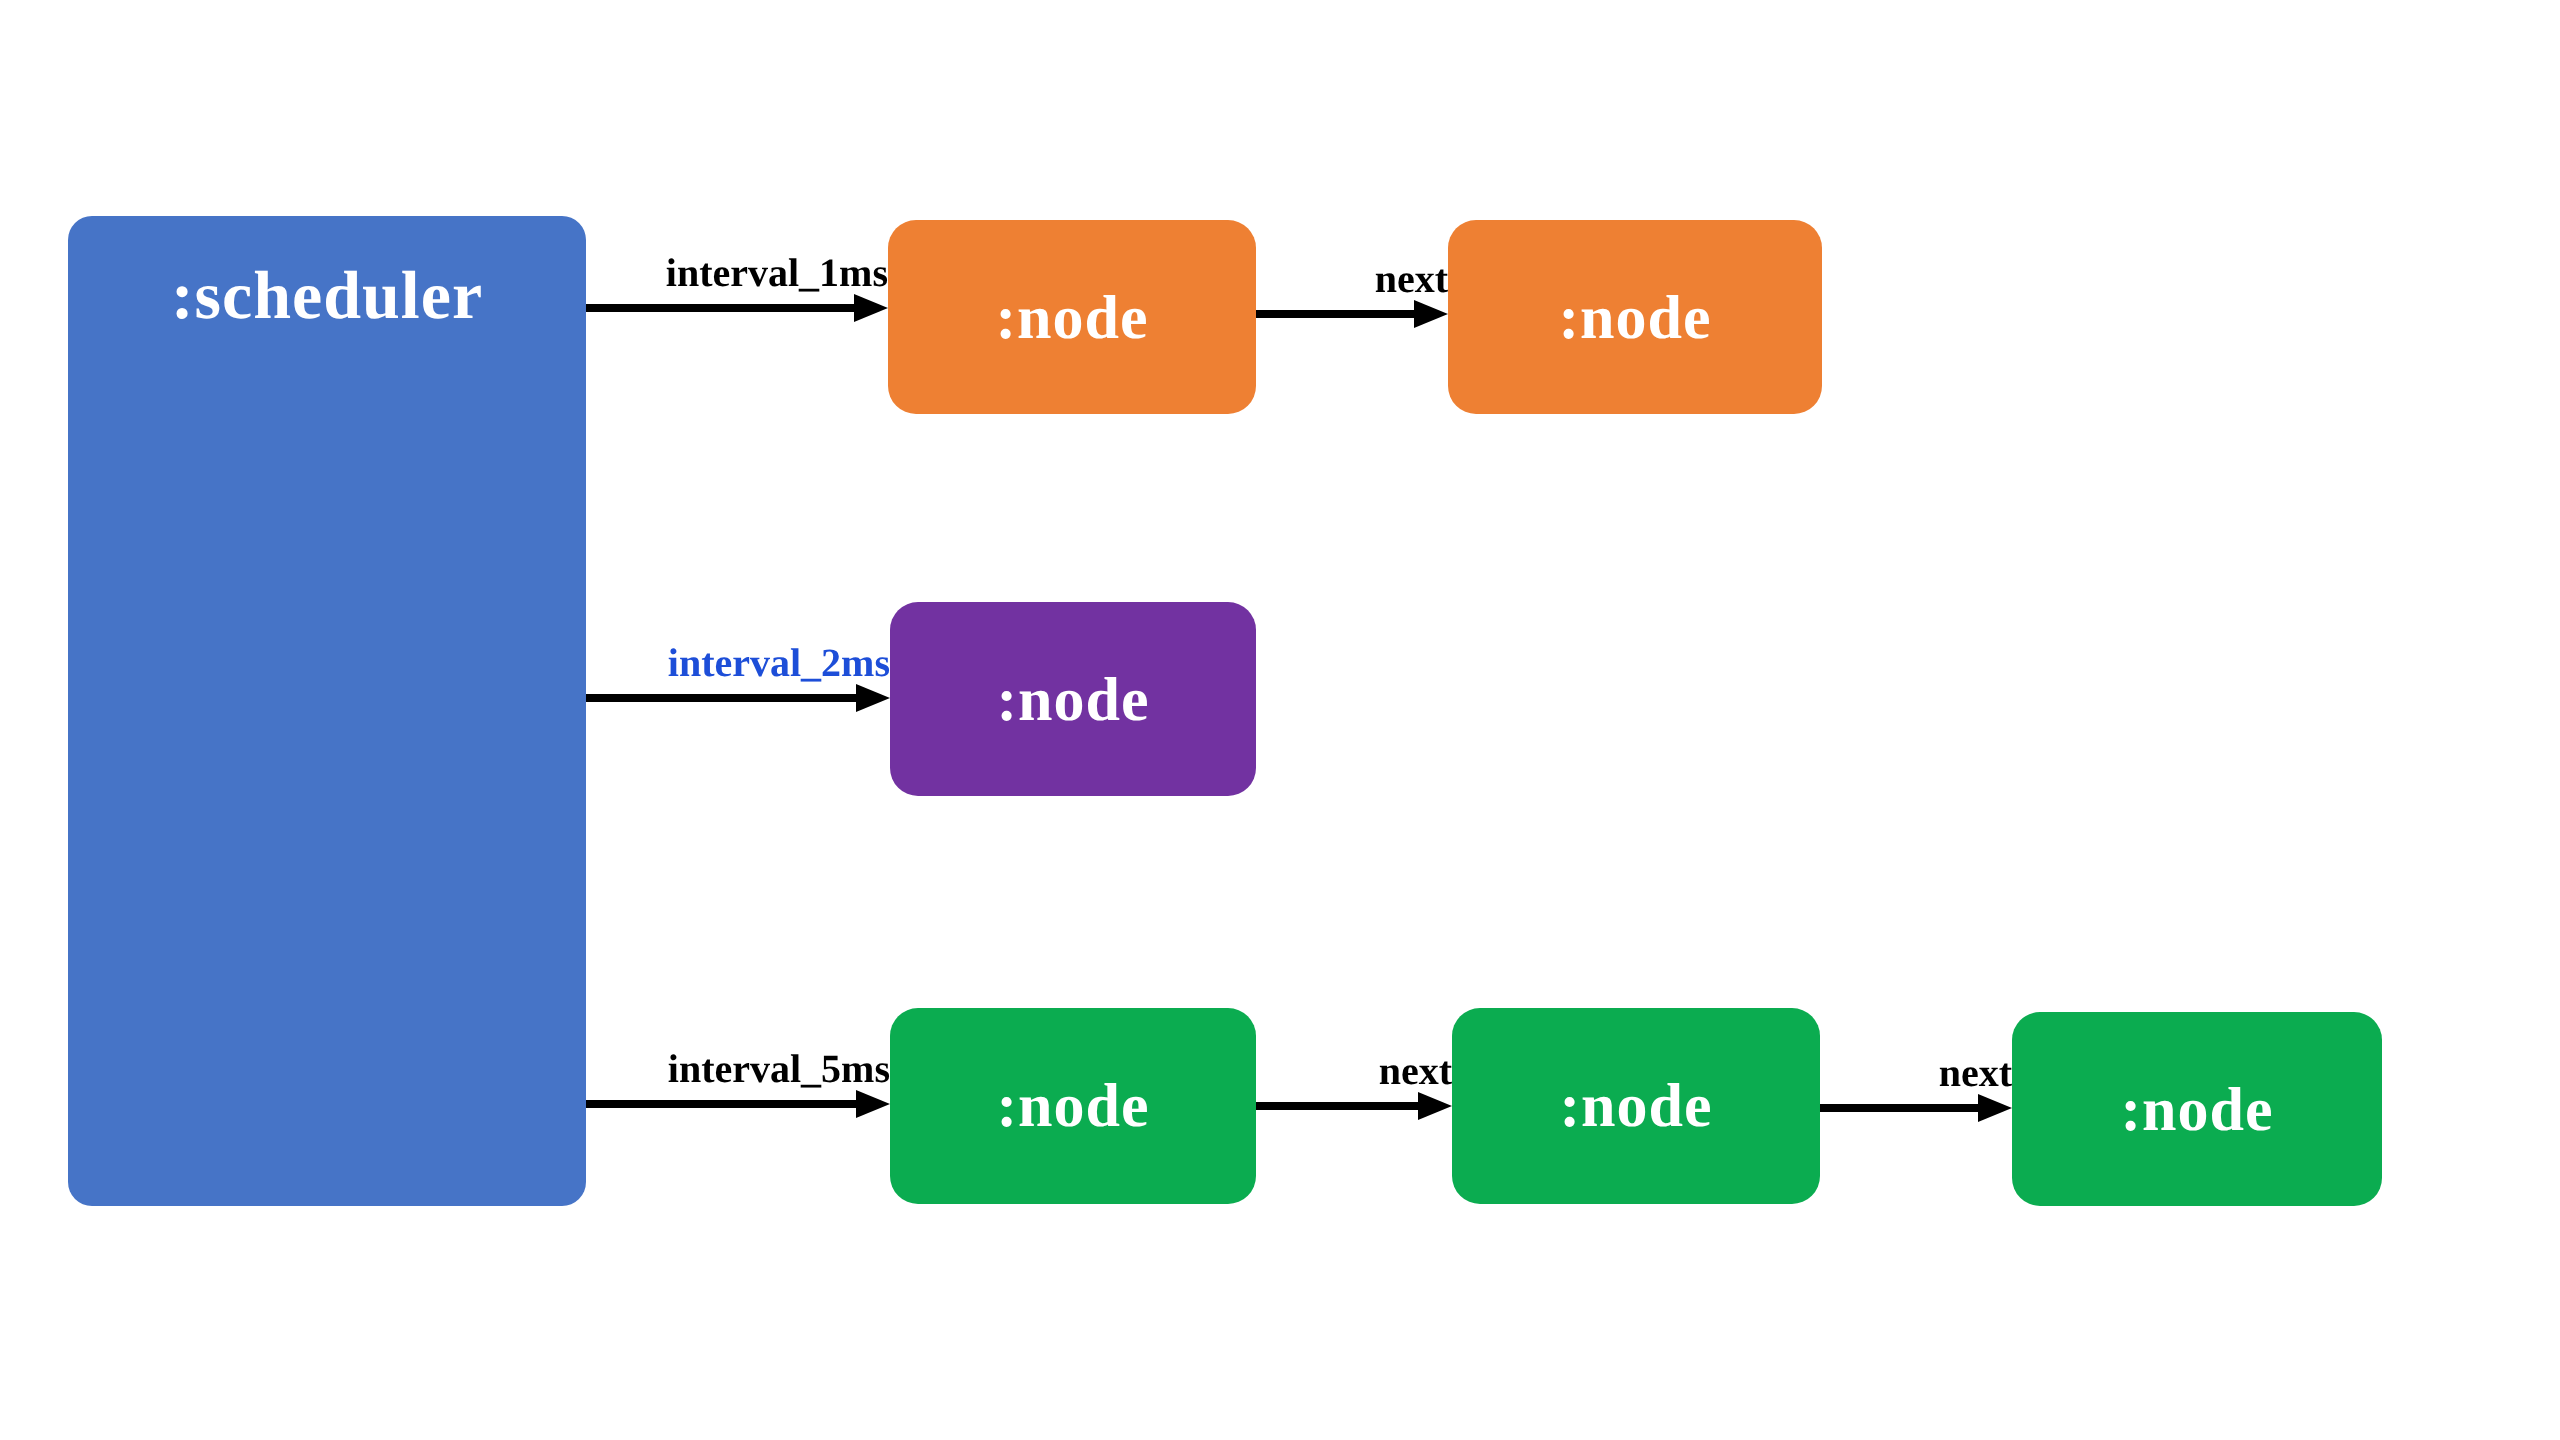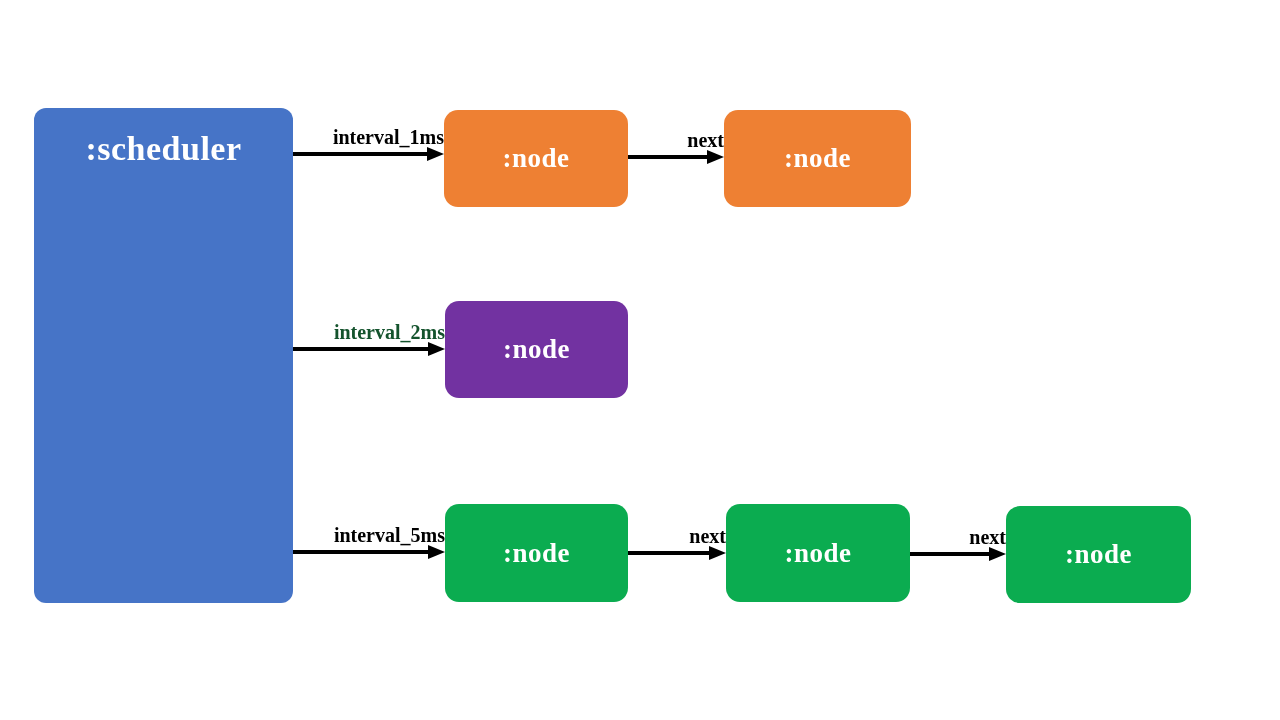--- a/index.html
+++ b/index.html
@@ -19,21 +19,21 @@
   .shape {
     position: absolute;
     border-radius: 14px;
     display: flex;
     align-items: center;
     justify-content: center;
     box-sizing: border-box;
   }
   .shape-label {
     font-weight: bold;
-    font-size: 27px;
+    font-size: 31px;
     letter-spacing: 0.5px;
     white-space: nowrap;
   }
   .scheduler {
     left: 34px; top: 108px;
     width: 259px; height: 495px;
     border-radius: 12px;
     align-items: flex-start;
   }
   .scheduler .shape-label {
@@ -102,21 +102,21 @@
     <span class="edge-label" style="color: rgb(0, 0, 0);">next</span>
     <div class="arrow-line" style="background-color: rgb(0, 0, 0);"></div>
     <div class="arrow-head" style="border-left-color: rgb(0, 0, 0);"></div>
   </div>
 
   <div class="shape node" id="node-1b" style="background-color: rgb(238, 128, 51);">
     <span class="shape-label" style="color: rgb(255, 255, 255);">:node</span>
   </div>
 
   <div class="arrow" id="arrow-interval-2ms">
-    <span class="edge-label" style="color: #14532d; padding-left: 36px;">interval_2ms</span>
+    <span class="edge-label" style="color: #1d4ed8; padding-left: 36px;">interval_2ms</span>
     <div class="arrow-line" style="background-color: rgb(0, 0, 0);"></div>
     <div class="arrow-head" style="border-left-color: rgb(0, 0, 0);"></div>
   </div>
 
   <div class="shape node" id="node-2a" style="background-color: rgb(114, 50, 161);">
     <span class="shape-label" style="color: rgb(255, 255, 255);">:node</span>
   </div>
 
   <div class="arrow" id="arrow-interval-5ms">
     <span class="edge-label" style="color: rgb(0, 0, 0); margin-left: 14px;">interval_5ms</span>

